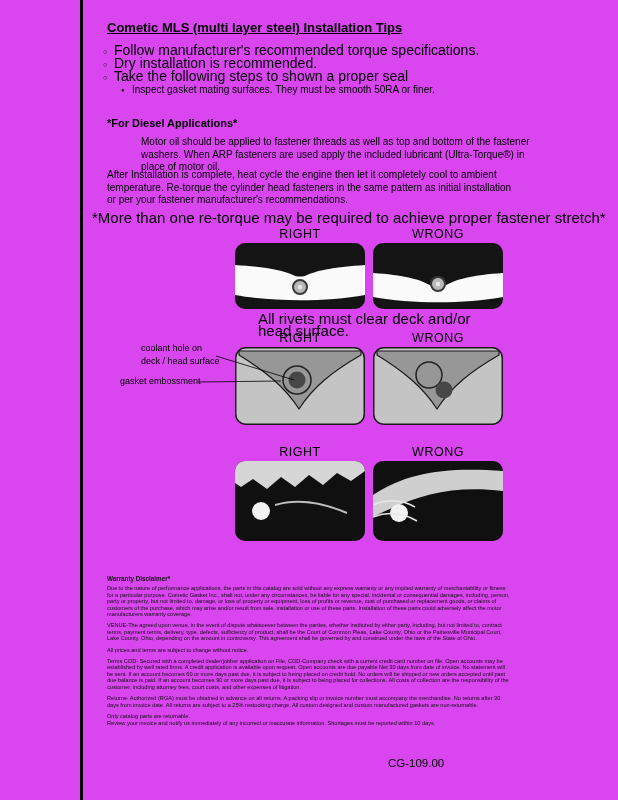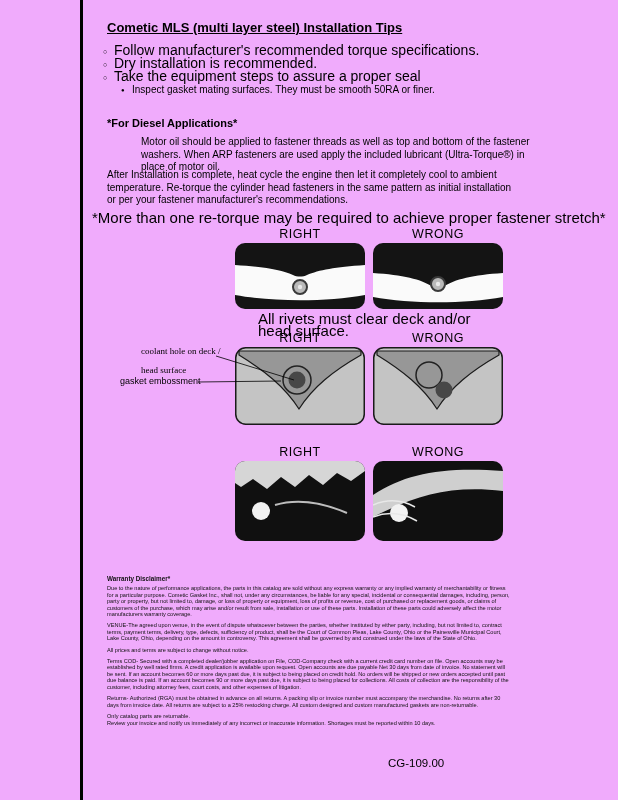--- a/index.html
+++ b/index.html
@@ -1,19 +1,19 @@
 <!DOCTYPE html>
 <html><head>
 <meta charset="utf-8">
 <style>
   * { margin:0; padding:0; box-sizing:border-box; }
   html,body { background:#ffffff; }
   .page {
     position:relative; width:618px; height:800px; margin:0 auto;
-    background:#f0abfc; color:#000;
+    background:#d946ef; color:#000;
     font-family:"Liberation Sans", sans-serif; overflow:hidden;
   }
   .left-rule { position:absolute; left:80px; top:0; width:3px; height:800px; background:#000; }
 
   .title {
     position:absolute; left:107px; top:20px;
     font-size:13px; font-weight:bold; text-decoration:underline; white-space:nowrap;
   }
 
   .tips { position:absolute; left:114px; top:44px; font-size:14px; line-height:13px; list-style:none; }
@@ -33,21 +33,21 @@
   .fig-row-1 { top:227px; }
   .fig-row-2 { top:331px; }
   .fig-row-3 { top:445px; }
   .fig-labels { display:flex; height:16px; }
   .fig-label { width:130px; text-align:center; font-size:12.5px; letter-spacing:0.5px; }
   .fig-label + .fig-label { margin-left:8px; }
   .fig-images { display:flex; gap:8px; }
   .fig-images svg { display:block; }
   .fig-caption { font-size:15px; margin-top:4px; line-height:12px;margin-left:23px; }
 
-  .ann-coolant { position:absolute; left:141px; top:342px; width:80px; font-size:9px; line-height:19px;font-family:Liberation Serif, serif; }
+  .ann-coolant { position:absolute; left:141px; top:342px; width:80px; font-size:9px; line-height:13px; }
   .ann-emboss { position:absolute; left:120px; top:376px; font-size:9px; white-space:nowrap; }
   .ann-lines { position:absolute; left:120px; top:340px; width:180px; height:52px; pointer-events:none; }
 
   .disclaimer { position:absolute; left:107px; top:576px; width:404px; font-size:5.6px; line-height:6.4px; color:#111; }
   .disc-heading { font-size:6.3px; font-weight:bold; margin-bottom:3px; }
   .disclaimer p { margin-bottom:5px; }
   .disclaimer p.tight { margin-bottom:1px; }
 
   .footer-code { position:absolute; left:388px; top:757px; font-size:11.5px; }
 </style>
@@ -55,21 +55,21 @@
 <body>
 
 <div class="page">
   <div class="left-rule"></div>
 
   <h1 class="title">Cometic MLS (multi layer steel) Installation Tips</h1>
 
   <ul class="tips">
     <li>Follow manufacturer's recommended torque specifications.</li>
     <li>Dry installation is recommended.</li>
-    <li>Take the equipment steps to assure a proper seal</li>
+    <li>Take the following steps to shown a proper seal</li>
   </ul>
   <ul class="subtips">
     <li>Inspect gasket mating surfaces.  They must be smooth 50RA or finer.</li>
   </ul>
 
   <div class="diesel-heading">*For Diesel Applications*</div>
   <p class="para para-1">Motor oil should be applied to fastener threads as well as top and bottom of the fastener washers. When ARP fasteners are used apply the included lubricant (Ultra-Torque®) in place of motor oil.</p>
   <p class="para para-2">After Installation is complete, heat cycle the engine then let it completely cool to ambient temperature. Re-torque the cylinder head fasteners in the same pattern as initial installation or per your fastener manufacturer's recommendations.</p>
   <div class="note">*More than one re-torque may be required to achieve proper fastener stretch*</div>
 

